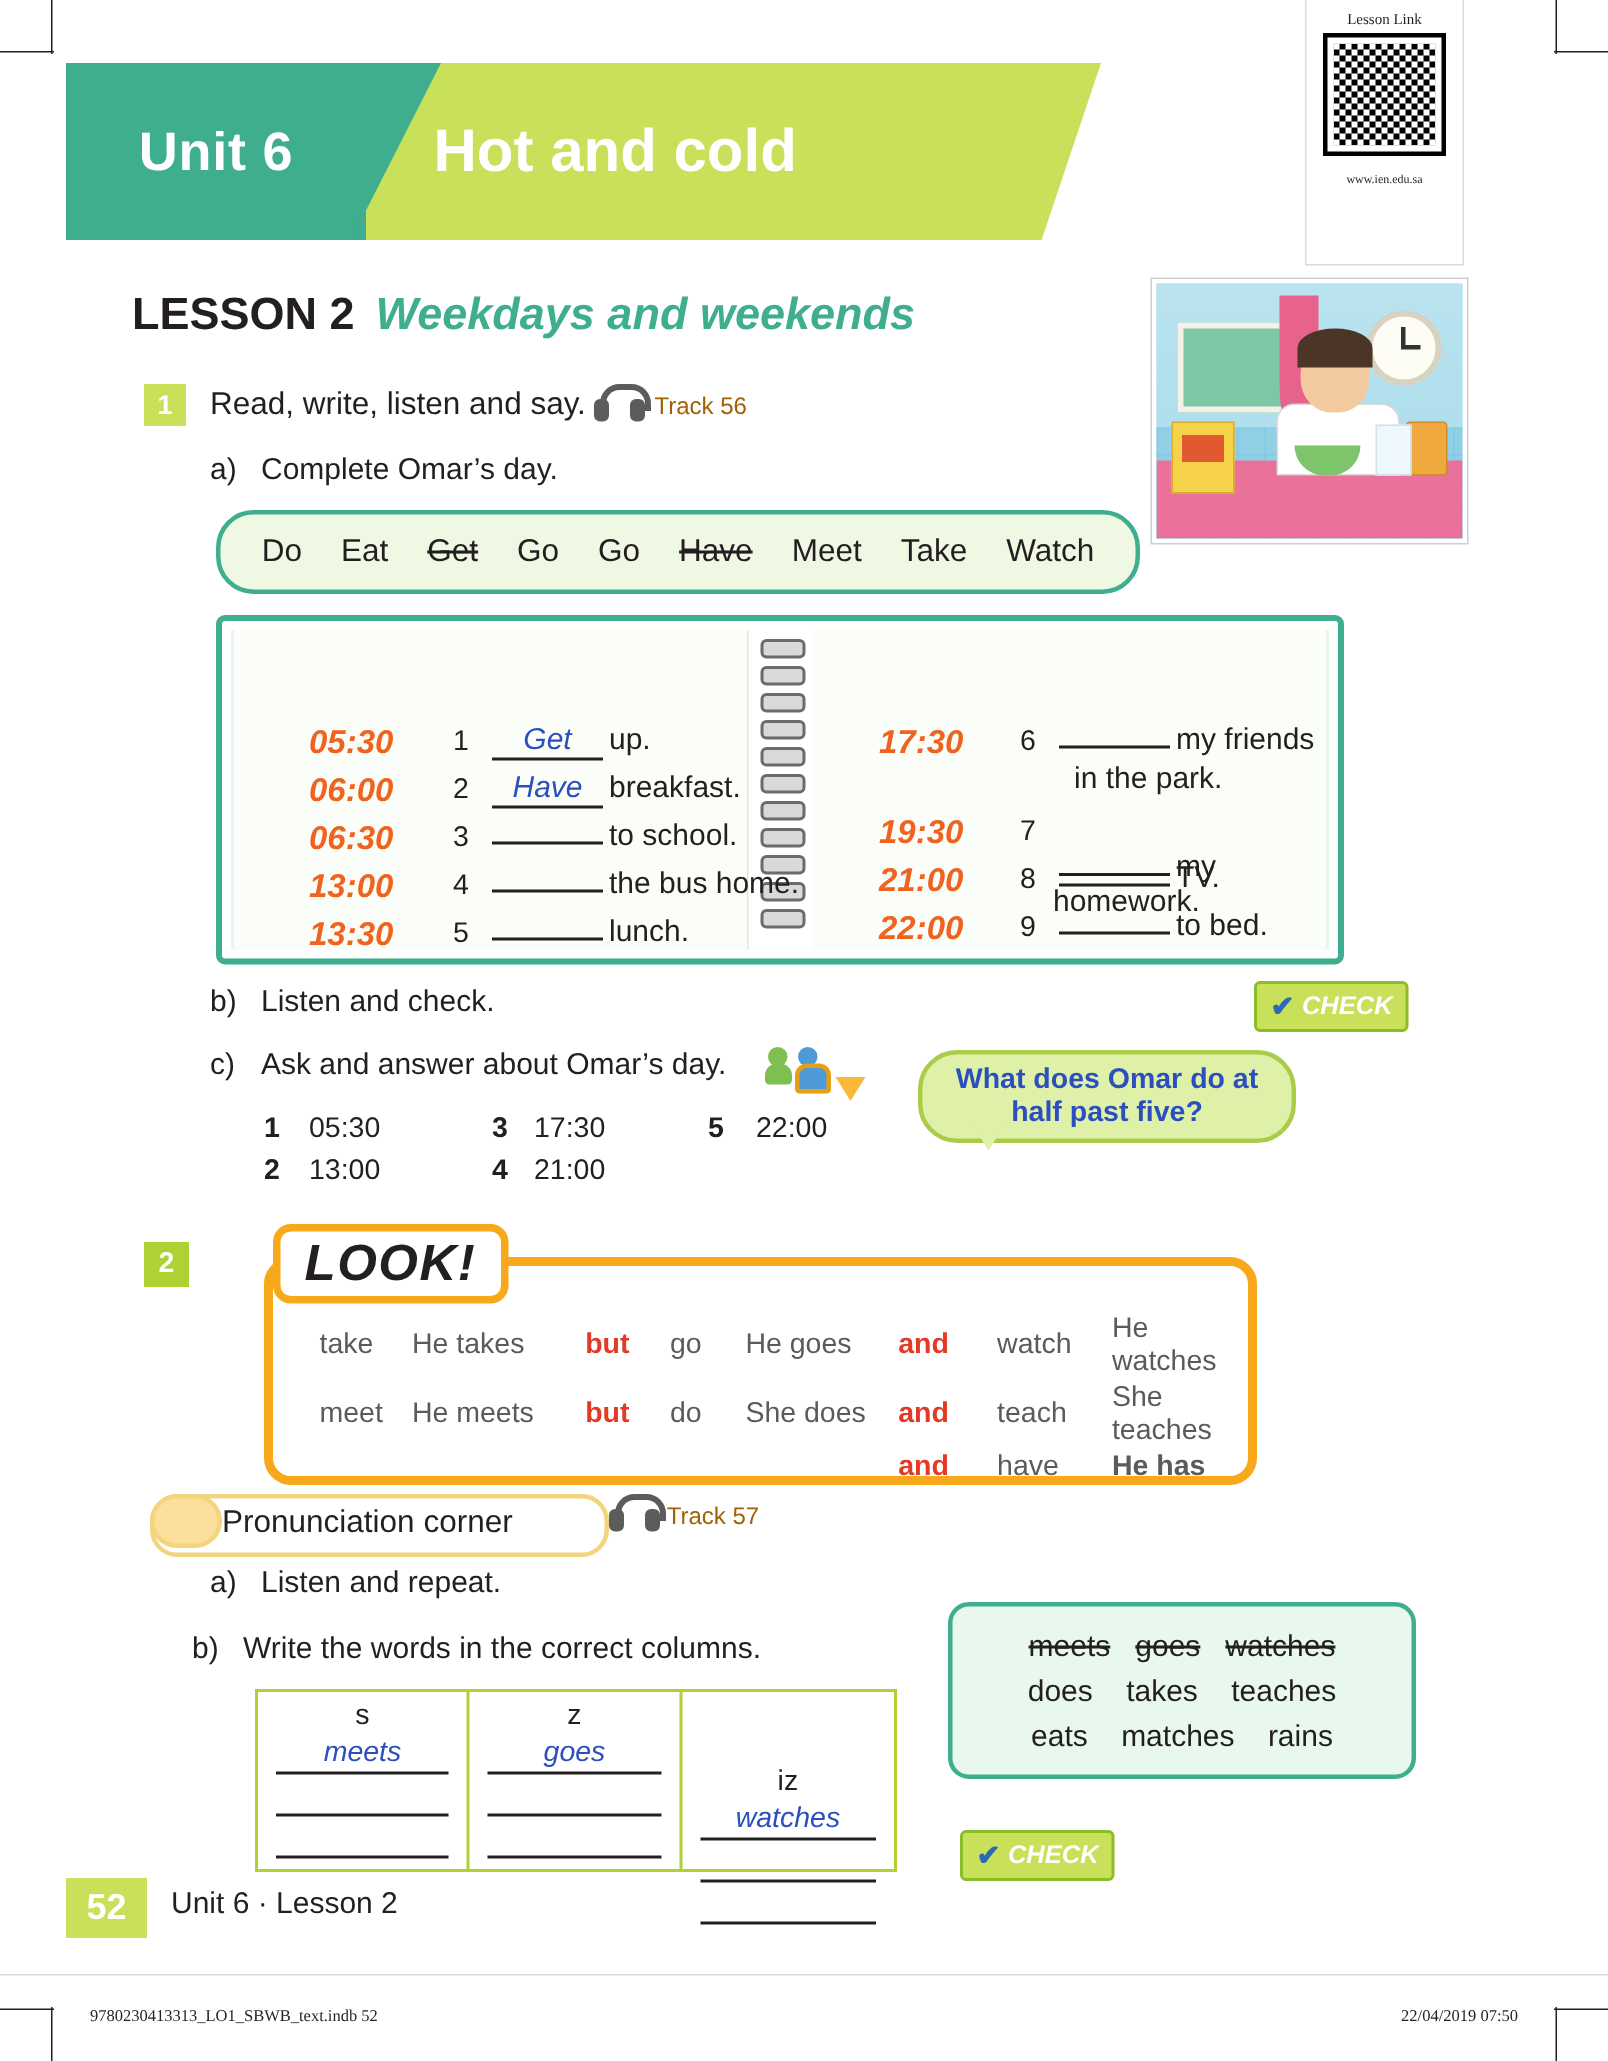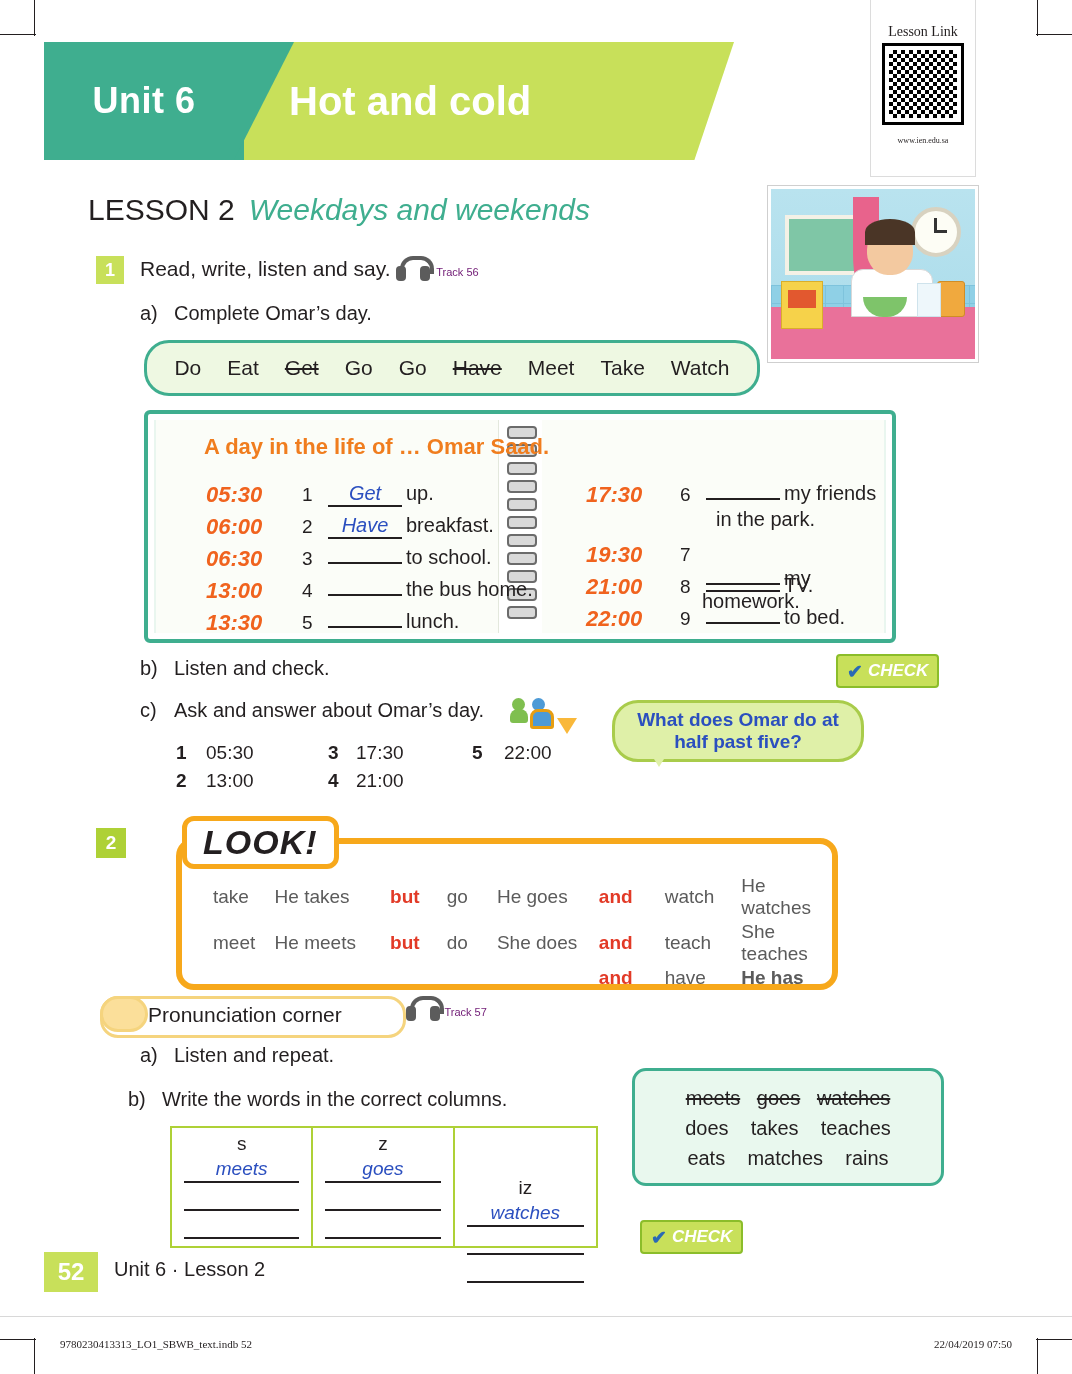--- a/index.html
+++ b/index.html
@@ -31,28 +31,28 @@
     justify-content:center;color:#ffffff;font-size:36px;font-weight:bold;letter-spacing:.5px;
   }
   .banner .title{
     position:absolute;left:245px;top:0;height:118px;display:flex;align-items:center;
     color:#ffffff;font-size:40px;font-weight:bold;
   }
 
   
   .qrbox{position:absolute;left:870px;top:0;width:104px;height:176px;background:#fff;
     border:1px solid #dcdcdc;border-top:none;text-align:center;}
-  .qrbox .lab{font-size:14px;color:#231f20;margin-top:24px;font-family:"Liberation Serif",serif;}
+  .qrbox .lab{font-size:10px;color:#231f20;margin-top:8px;font-family:"Liberation Serif",serif;}
   .qr{width:68px;height:68px;margin:6px auto 0;background:
     repeating-conic-gradient(#000 0% 25%, #fff 0% 50%) 0 0/8px 8px;
     border:4px solid #fff;outline:3px solid #000;}
   .qrbox .url{font-size:8px;margin-top:14px;font-family:"Liberation Serif",serif;}
 
   
-  .lesson-title{position:absolute;left:88px;top:193px;font-size:30px;font-weight:normal;color:#231f20;}
+  .lesson-title{position:absolute;left:88px;top:193px;font-size:30px;font-weight:bold;color:#231f20;}
   .lesson-title .it{color:#3fae8f;font-style:italic;margin-left:14px;}
 
   
   .illus{position:absolute;left:768px;top:186px;width:204px;height:170px;border:3px solid #ffffff;
     box-shadow:0 0 0 1px #cfcfcf;overflow:hidden;background:#9fd7e8;}
   .il-wall{position:absolute;left:0;top:0;width:100%;height:100%;
      background:linear-gradient(#b9e3ef,#a9dbea);}
   .il-tile{position:absolute;left:0;top:96px;width:100%;height:74px;background:#8fd0e6;
      background-image:linear-gradient(#7ec3dc 1px,transparent 1px),linear-gradient(90deg,#7ec3dc 1px,transparent 1px);
      background-size:18px 18px;}
@@ -79,21 +79,21 @@
   .instr{position:absolute;font-size:21px;color:#231f20;}
   .sub{position:absolute;font-size:20px;color:#231f20;}
   .sub .mk{display:inline-block;width:34px;}
 
   
   .hp{position:relative;display:inline-block;width:34px;height:26px;vertical-align:-6px;}
   .hp .band{position:absolute;left:4px;top:0;width:26px;height:14px;border:4px solid #5c5c5c;
     border-bottom:none;border-radius:13px 13px 0 0;}
   .hp .l,.hp .r{position:absolute;top:10px;width:10px;height:15px;background:#5c5c5c;border-radius:4px;}
   .hp .l{left:0}.hp .r{right:0}
-  .track{font-size:11px;color:#701a75;text-align:right;}
+  .track{font-size:16px;color:#a16207;text-align:right;}
 
   
   .wordbank{position:absolute;left:144px;top:340px;width:610px;height:50px;
     background:#eef8e2;border:3px solid #3fae8f;border-radius:25px;
     display:flex;align-items:center;justify-content:center;gap:26px;
     font-size:21px;color:#231f20;}
   .wordbank .struck{text-decoration:line-through;text-decoration-thickness:2px;}
 
   
   .notebook{position:absolute;left:144px;top:410px;width:744px;height:225px;
@@ -250,21 +250,20 @@
           <div class="ring" style="top:56px"></div>
         <div class="ring" style="top:74px"></div>
           <div class="ring" style="top:92px"></div>
         <div class="ring" style="top:110px"></div>
           <div class="ring" style="top:128px"></div>
         <div class="ring" style="top:146px"></div>
           <div class="ring" style="top:164px"></div>
         <div class="ring" style="top:182px"></div>
       </div>
 
-      <div class="nb-title">A day in the life of … Omar Saad.</div>
 
       <div class="tcell" style="left:50px;top:62px;">05:30</div>
       <div class="idx" style="left:146px;top:64px;">1</div>
       <div class="txt" style="left:168px;top:62px;"><span class="blankline">Get</span><span>up.</span></div>
 
       <div class="tcell" style="left:50px;top:94px;">06:00</div>
       <div class="idx" style="left:146px;top:96px;">2</div>
       <div class="txt" style="left:168px;top:94px;"><span class="blankline">Have</span><span>breakfast.</span></div>
 
       <div class="tcell" style="left:50px;top:126px;">06:30</div>

